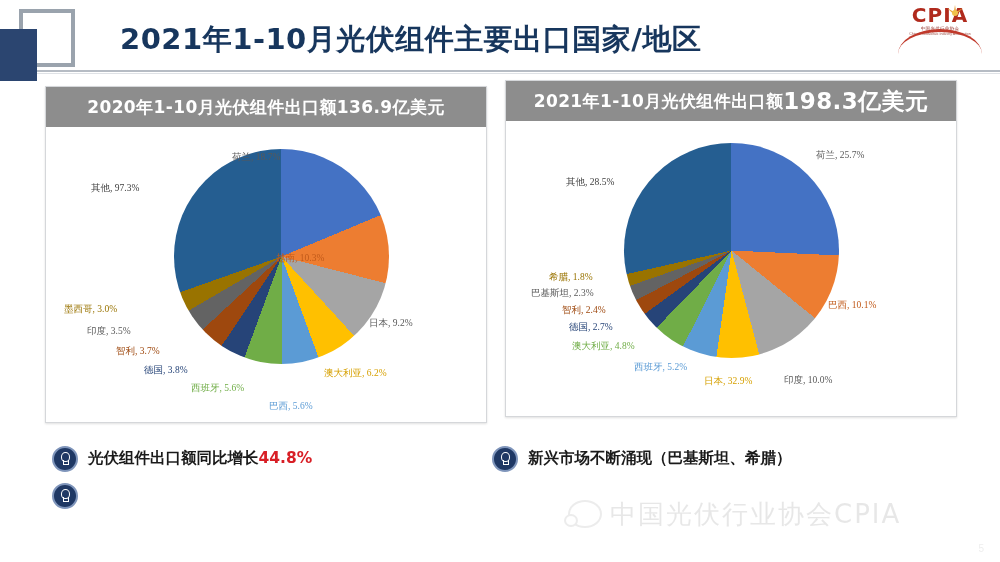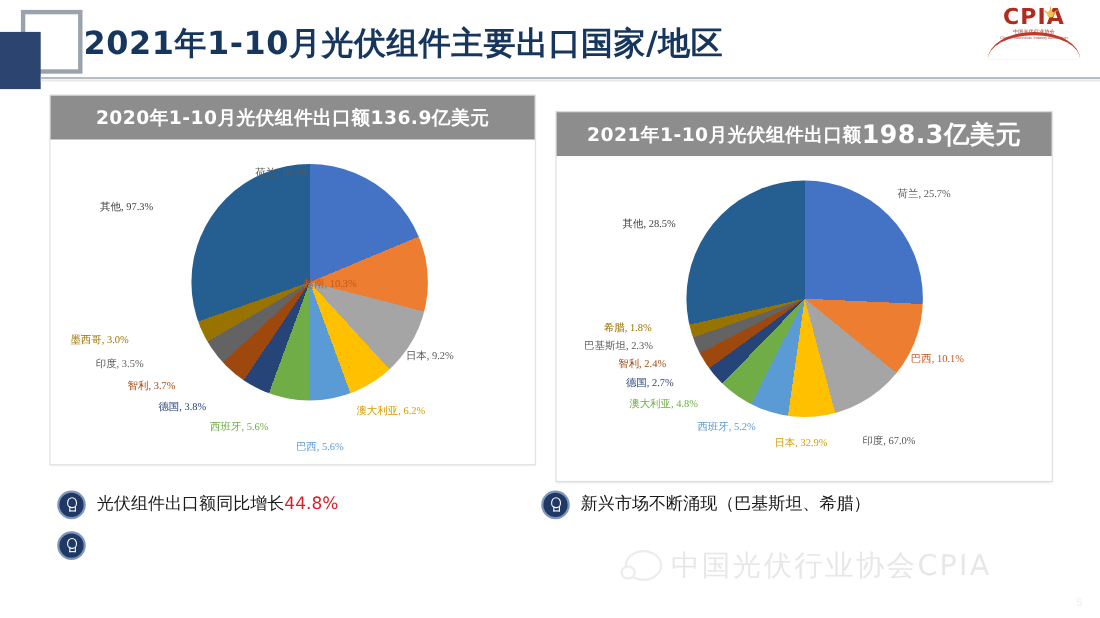--- a/index.html
+++ b/index.html
@@ -8,37 +8,37 @@
     font-family:"Liberation Sans","DejaVu Sans",sans-serif;
   }
   
   .header{position:absolute;left:0;top:0;width:1000px;height:78px;}
   .deco-square-outline{position:absolute;left:19px;top:9px;width:48px;height:50px;
       border:4px solid #9aa3ad;background:transparent;}
   .deco-square-fill{position:absolute;left:0px;top:29px;width:37px;height:52px;
       background:#2b4570;}
   .page-title{position:absolute;left:76px;top:20px;font-size:29px;font-weight:bold;
       color:#17365d;letter-spacing:0.5px;white-space:nowrap;
-      font-family:"DejaVu Sans","Liberation Sans",sans-serif;}
+      font-family:"DejaVu Sans","Liberation Sans",sans-serif;padding-left:44px;}
   .header-rule{position:absolute;left:37px;top:70px;width:963px;height:2px;background:#b6bcc4;}
   .header-rule2{position:absolute;left:37px;top:73px;width:963px;height:1px;background:#dfe2e6;}
   
   .logo{position:absolute;right:12px;top:4px;width:96px;height:54px;text-align:center;}
   .logo-text{font-size:20px;font-weight:bold;color:#b02a1d;letter-spacing:1px;
       font-family:"DejaVu Sans","Liberation Sans",sans-serif;line-height:22px;}
   .logo-sub{font-size:4.5px;color:#8a1f16;line-height:6px;letter-spacing:0.3px;}
   .logo-sub2{font-size:3.5px;color:#a0574f;line-height:5px;}
   .logo-arc{position:absolute;left:6px;top:25px;width:84px;height:22px;
       border-top:3px solid #c0392b;border-radius:50%/100% 100% 0 0;}
   .logo-rays{position:absolute;left:50px;top:1px;width:26px;height:12px;}
   
   .panel{position:absolute;background:#ffffff;border:1px solid #d5d7da;
       box-shadow:0 1px 2px rgba(0,0,0,0.12);}
   #panel-left{left:45px;top:86px;width:440px;height:335px;}
-  #panel-right{left:505px;top:101px;width:450px;height:335px;}
+  #panel-right{left:505px;top:80px;width:450px;height:335px;}
   .chart-title{position:absolute;left:0;top:0;right:0;height:40px;background:#8d8d8d;
       color:#ffffff;display:flex;align-items:center;justify-content:center;
       font-weight:bold;font-size:17px;letter-spacing:0.4px;
       font-family:"DejaVu Sans","Liberation Sans",sans-serif;}
   .chart-title .big{font-size:23px;font-weight:bold;}
   .chart-body{position:absolute;left:0;top:40px;right:0;bottom:0;background:#fff;}
   .pie-wrap{position:absolute;}
   #pie-left{left:128px;top:22px;width:215px;height:215px;}
   #pie-right{left:118px;top:22px;width:215px;height:215px;}
   .pie{width:100%;height:100%;border-radius:50%;}
@@ -50,21 +50,21 @@
   #bullets-right{left:492px;top:445px;width:470px;}
   .bullet{display:flex;align-items:flex-start;margin-bottom:10px;}
   .bullet-icon{flex:0 0 auto;width:22px;height:22px;border-radius:50%;
       background:#1f3864;border:2px solid #7f95bb;margin-right:10px;margin-top:1px;
       position:relative;}
   .bullet-icon:before{content:"";position:absolute;left:7px;top:4px;width:7px;height:8px;
       border:1.5px solid #ffffff;border-radius:50% 50% 45% 45%;}
   .bullet-icon:after{content:"";position:absolute;left:8.5px;top:12px;width:4px;height:4px;
       border-bottom:1.5px solid #ffffff;border-left:1.5px solid #ffffff;
       border-right:1.5px solid #ffffff;}
-  .bullet-text{font-size:15.5px;color:#1a1a1a;font-weight:normal;line-height:26px;
+  .bullet-text{font-size:15.5px;color:#1a1a1a;font-weight:bold;line-height:26px;
       font-family:"DejaVu Sans","Liberation Sans",sans-serif;text-align:center;}
   .hl-red{color:#d81f26;}
   
   .watermark{position:absolute;left:568px;top:492px;width:400px;height:44px;
       display:flex;align-items:center;opacity:0.35;pointer-events:none;}
   .wm-text{font-size:26px;color:#bdbdbd;letter-spacing:2px;white-space:nowrap;
       font-family:"DejaVu Sans","Liberation Sans",sans-serif;}
   .wm-bubble{width:30px;height:24px;border:2px solid #c9c9c9;border-radius:50%;
       margin-right:8px;position:relative;flex:0 0 auto;}
   .wm-bubble:after{content:"";position:absolute;left:-6px;top:12px;width:10px;height:9px;
@@ -122,21 +122,21 @@
   <div class="chart-title">
     <span>2021年1-10月光伏组件出口额</span>
       <span class="big">198.3亿美元</span>
   </div>
   <div class="chart-body">
     <div class="pie-wrap" id="pie-right">
       <div class="pie" id="pie-right-disc" style="background: conic-gradient(rgb(68, 114, 196) 0deg, rgb(68, 114, 196) 92.613deg, rgb(237, 125, 49) 92.613deg, rgb(237, 125, 49) 129.009deg, rgb(165, 165, 165) 129.009deg, rgb(165, 165, 165) 165.045deg, rgb(255, 192, 0) 165.045deg, rgb(255, 192, 0) 188.108deg, rgb(91, 155, 213) 188.108deg, rgb(91, 155, 213) 206.847deg, rgb(112, 173, 71) 206.847deg, rgb(112, 173, 71) 224.144deg, rgb(38, 68, 120) 224.144deg, rgb(38, 68, 120) 233.874deg, rgb(158, 72, 14) 233.874deg, rgb(158, 72, 14) 242.523deg, rgb(99, 99, 99) 242.523deg, rgb(99, 99, 99) 250.811deg, rgb(153, 115, 0) 250.811deg, rgb(153, 115, 0) 257.297deg, rgb(37, 94, 145) 257.297deg, rgb(37, 94, 145) 360deg);"></div>
     </div>
     <div class="lbl" style="left:310px;top:28px;color:#595959;">荷兰, 25.7%</div>
     <div class="lbl" style="left:322px;top:178px;color:#c15a1a;">巴西, 10.1%</div>
-    <div class="lbl" style="left:278px;top:253px;color:#595959;">印度, 67.0%</div>
+    <div class="lbl" style="left:278px;top:253px;color:#595959;">印度, 10.0%</div>
     <div class="lbl" style="left:198px;top:254px;color:#d6a000;">日本, 32.9%</div>
     <div class="lbl" style="left:128px;top:240px;color:#5b9bd5;">西班牙, 5.2%</div>
     <div class="lbl" style="left:66px;top:219px;color:#70ad47;">澳大利亚, 4.8%</div>
     <div class="lbl" style="left:63px;top:200px;color:#264478;">德国, 2.7%</div>
     <div class="lbl" style="left:56px;top:183px;color:#9e480e;">智利, 2.4%</div>
     <div class="lbl" style="left:25px;top:166px;color:#595959;">巴基斯坦, 2.3%</div>
     <div class="lbl" style="left:43px;top:150px;color:#997300;">希腊, 1.8%</div>
     <div class="lbl" style="left:60px;top:55px;color:#404040;">其他, 28.5%</div>
   </div>
 </div>

